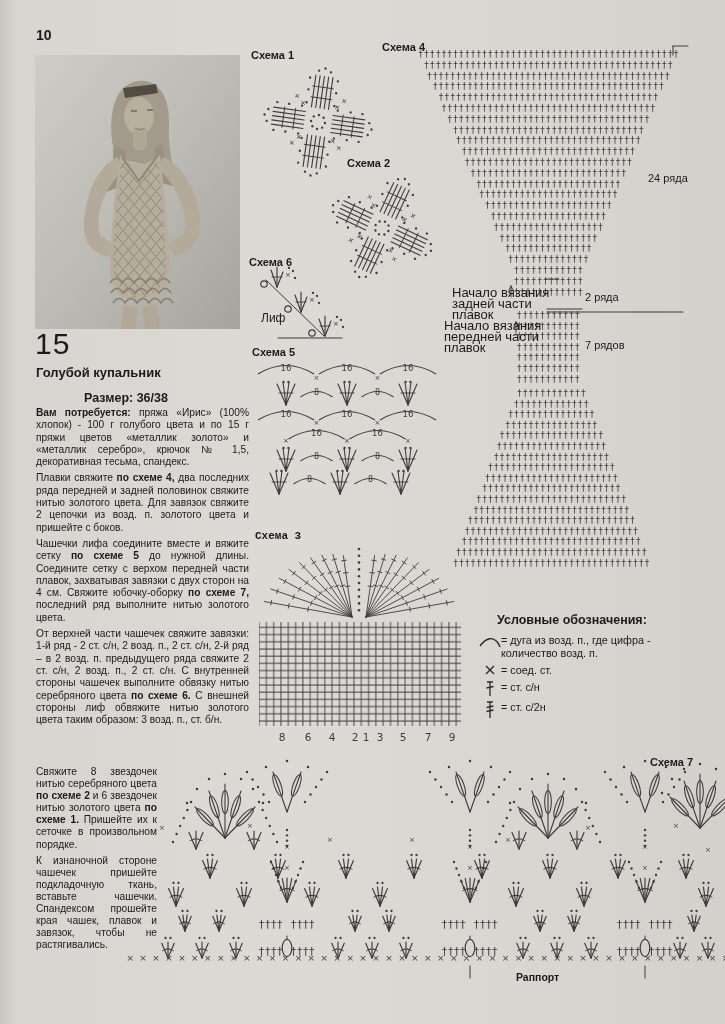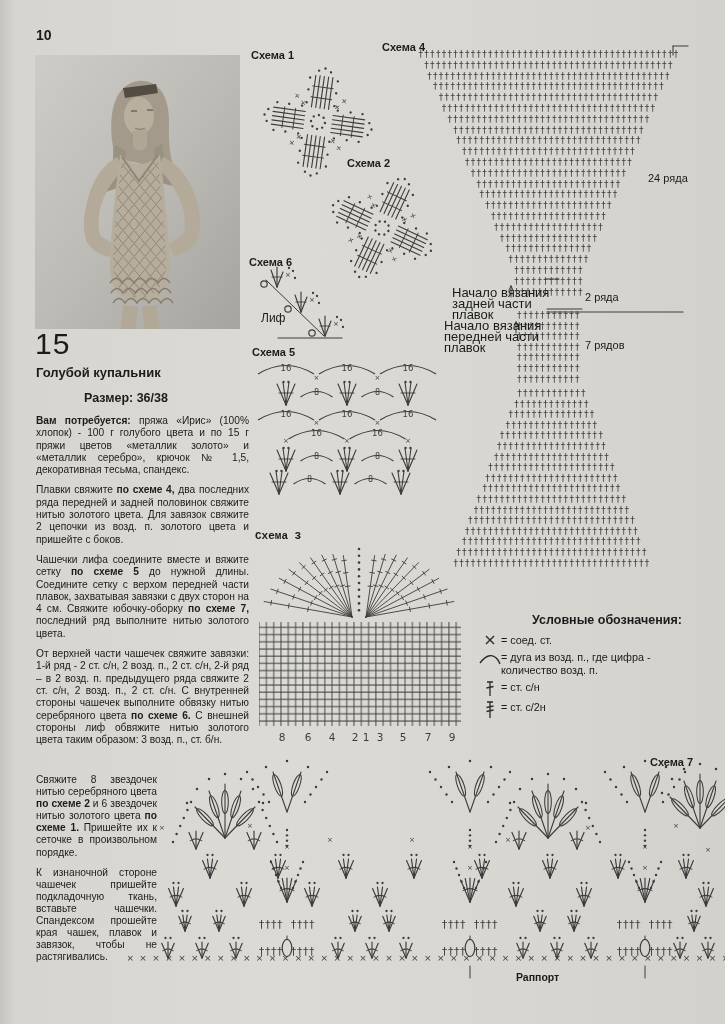--- a/index.html
+++ b/index.html
@@ -6,28 +6,28 @@
   .page{position:relative;width:725px;height:1024px;margin:0 auto;overflow:hidden;
     background:linear-gradient(90deg,#c6c5c0 0,#d6d5d0 16px,#dbdad5 280px,#d7d6d1 520px,#d2d1cc 100%);
     font-family:"Liberation Sans",sans-serif;color:#1b1b1b;}
   .abs{position:absolute;}
   .pageno{left:36px;top:27px;font-size:14px;font-weight:bold;}
   .photo-frame{left:35px;top:55px;width:205px;height:274px;}
   .itemno{left:35px;top:327px;font-size:30px;font-weight:400;letter-spacing:1px;}
   .title{left:36px;top:365px;font-size:13px;font-weight:bold;}
   .size{left:36px;top:391px;font-size:12.5px;font-weight:bold;margin-left:48px;}
   .body-col{left:36px;top:407px;width:213px;font-size:10.2px;line-height:12.3px;text-align:justify;}
-  .body-col p, .narrow-col p{margin:8px 0 4px;}
+  .body-col p, .narrow-col p{margin:0 0 4px;}
   .narrow-col{left:36px;top:766px;width:121px;font-size:10.2px;line-height:12.1px;text-align:justify;}
   b{font-weight:bold;}
   .lbl{font-size:11px;font-weight:bold;white-space:nowrap;}
   .ann{font-size:11px;white-space:nowrap;}
   .note{font-size:13px;line-height:11px;margin-left:36px;}
   .legend{left:479px;top:613px;width:238px;}
-  .legend-title{font-size:12.5px;font-weight:bold;margin:0 0 7px 18px;text-align:center;}
+  .legend-title{font-size:12.5px;font-weight:bold;margin:0 0 7px 18px;}
   .legend-row{display:flex;align-items:flex-start;margin-bottom:4px;font-size:10.8px;line-height:13px;}
   .legend-ico{width:22px;flex:0 0 22px;display:flex;justify-content:center;margin-top:-1px;}
   .rapport{left:516px;top:971px;width:82px;font-size:10.5px;font-weight:bold;}
   svg{display:block;}
   #dsvg{position:absolute;left:0;top:0;pointer-events:none;}
   #dsvg text{font-family:"DejaVu Sans",sans-serif;}
 </style>
 </head>
 <body>
 
@@ -1129,36 +1129,36 @@
   <div class="abs ann" style="left:585px;top:339px;">7 рядов</div>
   <div class="abs note" style="left:416px;top:287px;width:100px;">Начало вязания задней части плавок</div>
   <div class="abs note" style="left:408px;top:320px;width:108px;">Начало вязания передней части плавок</div>
   <div class="abs ann" style="left:261px;top:311px;font-size:12px;">Лиф</div>
   <div class="abs rapport">Раппорт</div>
 
   <div class="abs legend">
     <div class="legend-title">Условные обозначения:</div>
     <div class="legend-row">
       <span class="legend-ico">
-        <svg width="16" height="13">
-            <path d="M4,3 L12,11 M12,3 L4,11" stroke="#2a2a2a" stroke-width="1.4"></path>
-          </svg>
-        </span>
-      <span>= соед. ст.</span>
-    </div>
-    <div class="legend-row">
-      <span class="legend-ico">
         <svg width="22" height="16">
             <path d="M1,13 Q11,0 19,10 L21,14" fill="none" stroke="#2a2a2a" stroke-width="1.4"></path>
           </svg>
         </span>
       <span>
         <span>= дуга из возд. п., где цифра -</span><br>
         <span>количество возд. п.</span>
       </span>
+    </div>
+    <div class="legend-row">
+      <span class="legend-ico">
+        <svg width="16" height="13">
+            <path d="M4,3 L12,11 M12,3 L4,11" stroke="#2a2a2a" stroke-width="1.4"></path>
+          </svg>
+        </span>
+      <span>= соед. ст.</span>
     </div>
     <div class="legend-row">
       <span class="legend-ico">
         <svg width="16" height="17">
             <path d="M8,2 V16 M5,2 H11 M4.5,8 L11.5,6.5" stroke="#2a2a2a" stroke-width="1.3" fill="none"></path>
           </svg>
         </span>
       <span>= ст. с/н</span>
     </div>
     <div class="legend-row">

